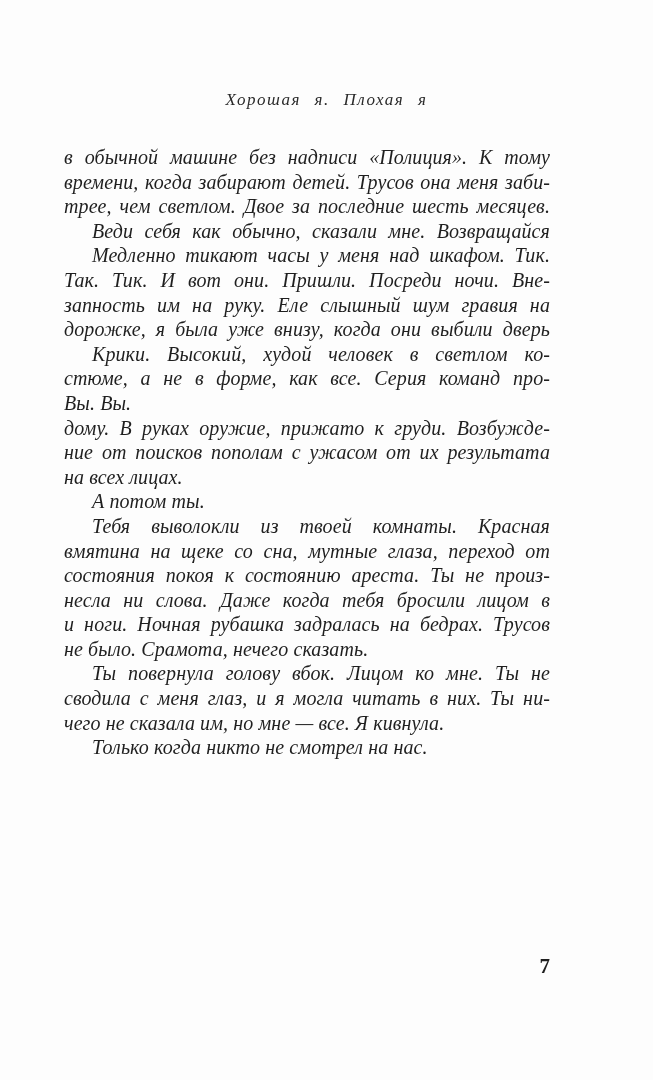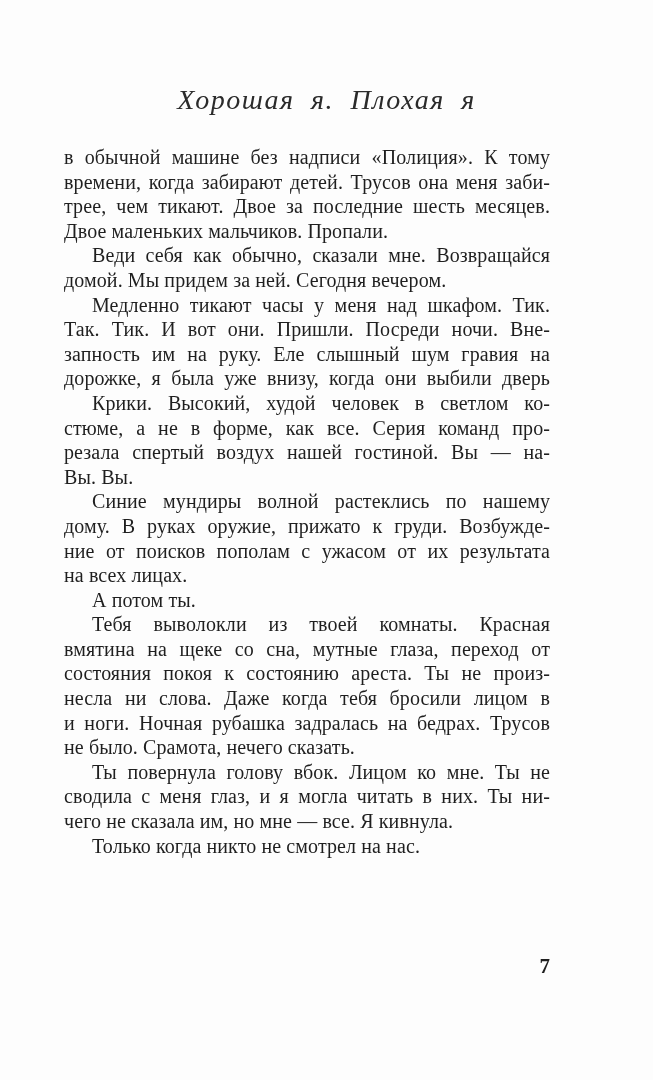--- a/index.html
+++ b/index.html
@@ -17,21 +17,21 @@
     color: var(--ink, #1f1f1f);
     overflow: hidden;
   }
   .running-title {
     position: absolute;
     top: 84px;
     left: 0;
     width: 653px;
     text-align: center;
     font-style: italic;
-    font-size: 28px;
+    font-size: 17px;
     line-height: 32px;
     letter-spacing: 1.5px;
     word-spacing: 8px;
     color: var(--header-ink, #2b2b2b);
   }
   .body-text {
     position: absolute;
     top: 145px;
     left: 64px;
     width: 486px;
@@ -41,20 +41,21 @@
   .paragraph {
     margin: 0;
   }
   .line {
     height: 24.6px;
     line-height: 24.6px;
     text-align: justify;
     text-align-last: justify;
     white-space: normal;
     overflow: visible;
+    font-style: italic;
   }
   .line.last {
     text-align-last: left;
   }
   .line.indent {
     text-indent: 28px;
   }
   .page-number {
     position: absolute;
     top: 953px;
@@ -70,41 +71,37 @@
 </head>
 <body>
 
 <div class="page">
   <div class="running-title">Хорошая я. Плохая я</div>
 
   <div class="body-text">
       <div class="paragraph">
         <div class="line">в обычной машине без надписи «Полиция». К тому</div>
         <div class="line">времени, когда забирают детей. Трусов она меня заби-</div>
-        <div class="line">трее, чем тикают. Двое за последние шесть месяцев.</div>
-        <div class="line last">Двое маленьких мальчиков. Пропали.</div>
+        <div class="line">трее, чем светлом. Двое за последние шесть месяцев.</div>
       </div>
       <div class="paragraph">
         <div class="line indent">Веди себя как обычно, сказали мне. Возвращайся</div>
-        <div class="line last">домой. Мы придем за ней. Сегодня вечером.</div>
       </div>
       <div class="paragraph">
         <div class="line indent">Медленно тикают часы у меня над шкафом. Тик.</div>
         <div class="line">Так. Тик. И вот они. Пришли. Посреди ночи. Вне-</div>
         <div class="line">запность им на руку. Еле слышный шум гравия на</div>
         <div class="line">дорожке, я была уже внизу, когда они выбили дверь</div>
       </div>
       <div class="paragraph">
         <div class="line indent">Крики. Высокий, худой человек в светлом ко-</div>
         <div class="line">стюме, а не в форме, как все. Серия команд про-</div>
-        <div class="line">резала спертый воздух нашей гостиной. Вы — на-</div>
         <div class="line last">Вы. Вы.</div>
       </div>
       <div class="paragraph">
-        <div class="line indent">Синие мундиры волной растеклись по нашему</div>
         <div class="line">дому. В руках оружие, прижато к груди. Возбужде-</div>
         <div class="line">ние от поисков пополам с ужасом от их результата</div>
         <div class="line last">на всех лицах.</div>
       </div>
       <div class="paragraph">
         <div class="line last indent">А потом ты.</div>
       </div>
       <div class="paragraph">
         <div class="line indent">Тебя выволокли из твоей комнаты. Красная</div>
         <div class="line">вмятина на щеке со сна, мутные глаза, переход от</div>

